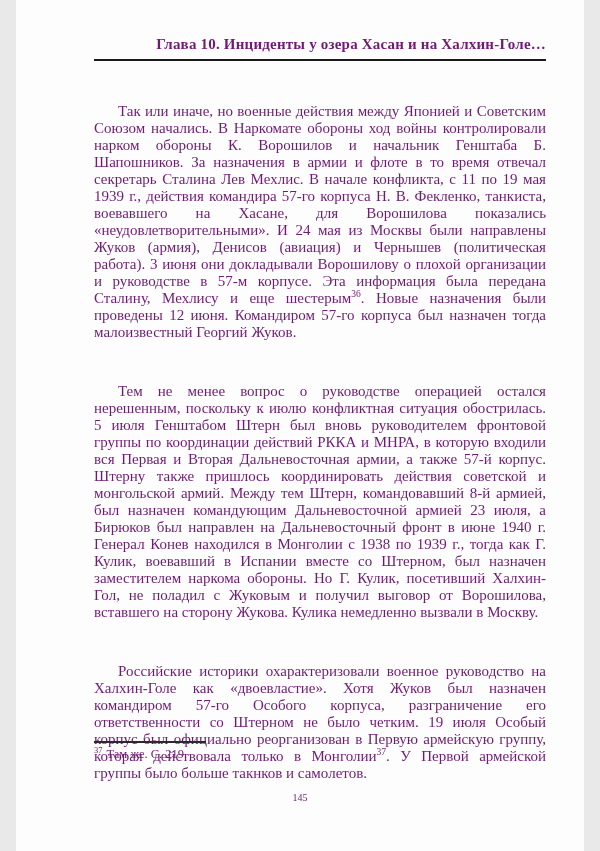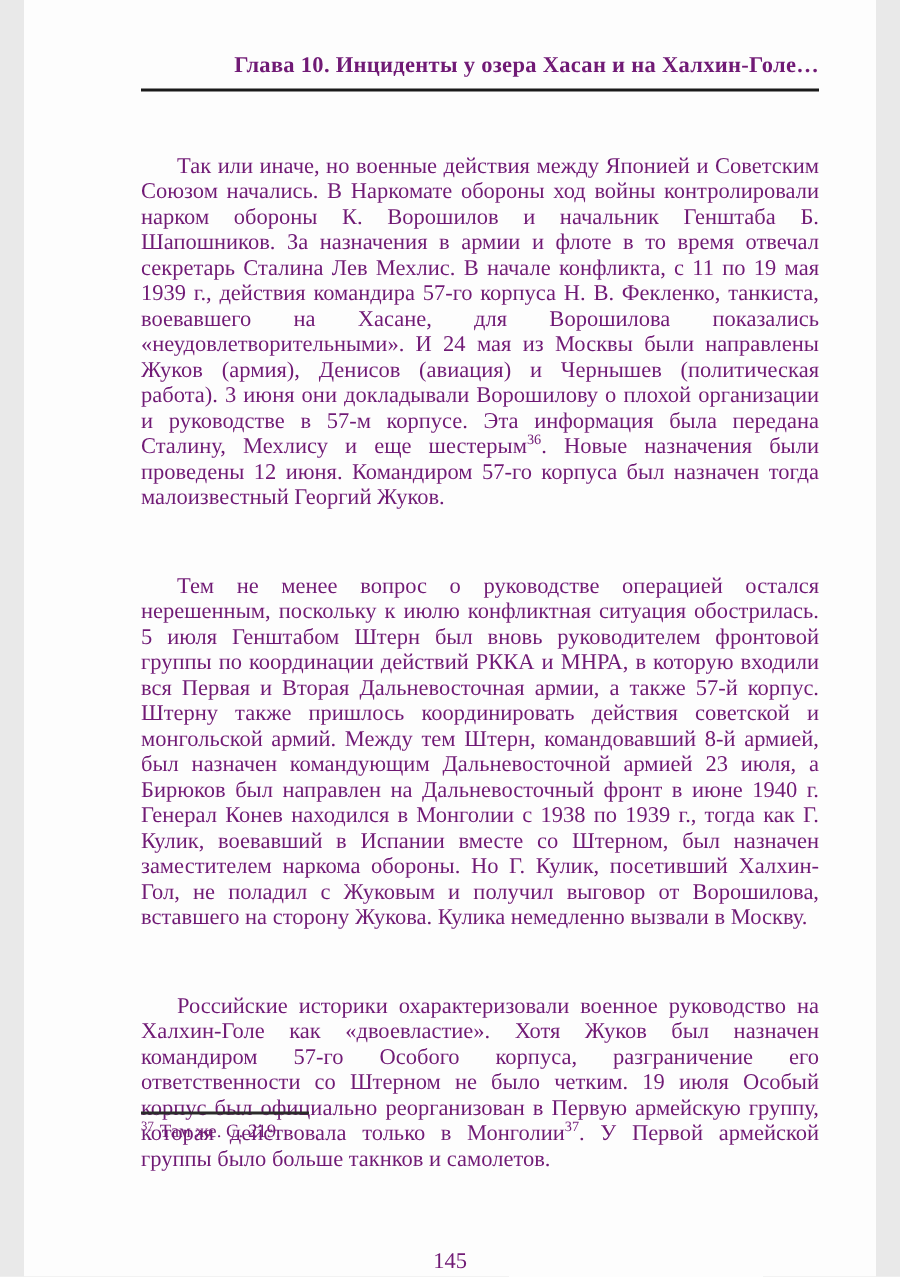--- a/index.html
+++ b/index.html
@@ -70,24 +70,24 @@
   }
   .footnote sup.fn-marker {
     font-size: 8.5px;
     line-height: 0;
     vertical-align: super;
     margin-right: 4px;
   }
   .page-number {
     position: absolute;
     left: 0;
-    top: 832px;
+    top: 789px;
     width: 100%;
     text-align: center;
-    font-size: 15px;
+    font-size: 10px;
     line-height: 18px;
   }
 </style>
 </head>
 <body>
 
 <div class="page">
 
   <div class="content">
 

